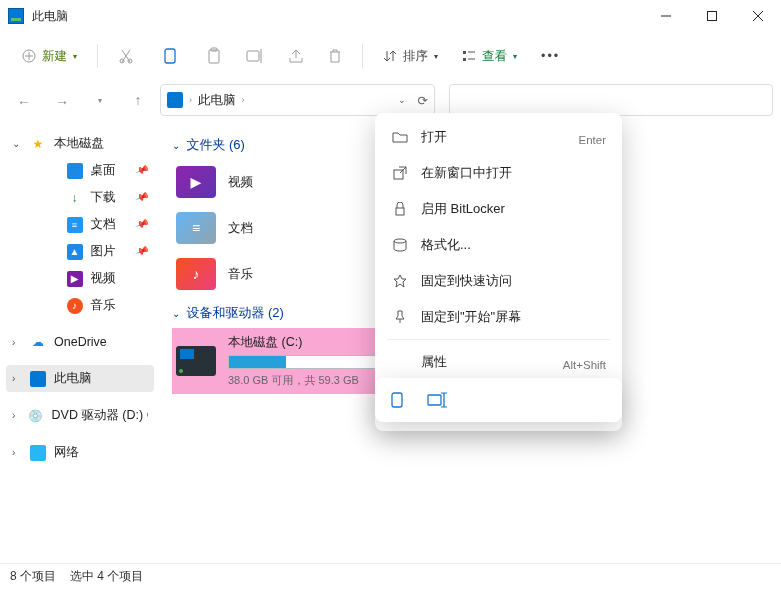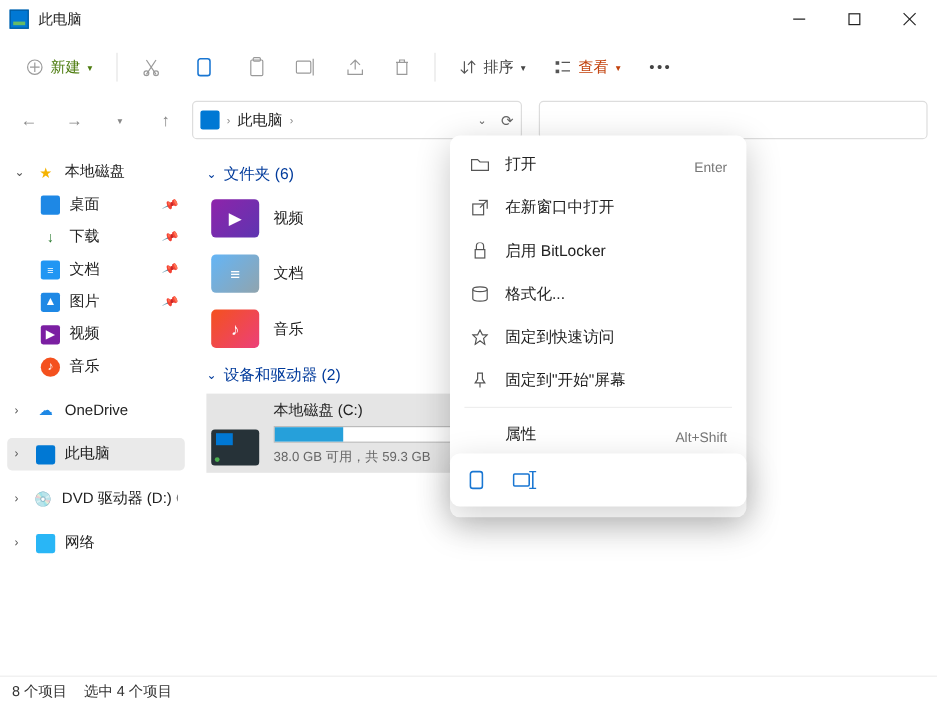--- a/index.html
+++ b/index.html
@@ -16,21 +16,21 @@
   .tool-sep { width:1px; height:24px; background:#e5e5e5; margin:0 6px; }
   .navrow { height: 40px; display:flex; align-items:center; padding:0 8px; gap:6px; }
   .nav-arrow { width:32px; height:32px; display:flex; align-items:center; justify-content:center; color:#888; font-size:14px; }
   .addrbar { flex:0 0 275px; height:32px; border:1px solid #ddd; border-radius:4px; display:flex; align-items:center; padding:0 6px; gap:6px; position:relative; }
   .addrbar .chev { margin-left:auto; color:#666; }
   .searchbar { flex:1; height:32px; border:1px solid #ddd; border-radius:4px; margin-left:8px; }
   .body { display:flex; height: calc(589px - 32px - 48px - 40px - 26px); }
   .sidebar { width:160px; padding:10px 6px; overflow:hidden; }
   .sb-group { margin-bottom:10px; }
   .sb-row { display:flex; align-items:center; gap:8px; padding:5px 6px; border-radius:4px; position:relative; }
-  .sb-row.indent { padding-left:28px; }
+  .sb-row.indent { padding-left:28px;justify-content:center; }
   .sb-row .pin { position:absolute; right:6px; color:#999; font-size:10px; transform:rotate(20deg); }
   .sb-row.selected { background:#eaeaea; }
   .sb-caret { width:10px; color:#555; font-size:10px; }
   .ic { width:16px; height:16px; display:inline-flex; align-items:center; justify-content:center; border-radius:2px; font-size:12px; }
   .ic-star { color:#f5b301; }
   .ic-desk { background:#1e88e5; }
   .ic-dl { color:#2e7d32; font-weight:bold; }
   .ic-doc { background:#2196f3; color:#fff; font-size:9px; }
   .ic-img { background:#1e88e5; color:#fff; font-size:10px; }
   .ic-vid { background:#7b1fa2; color:#fff; font-size:10px; }
@@ -41,21 +41,21 @@
   .ic-net { background:#29b6f6; }
   .content { flex:1; padding:8px 12px; position:relative; }
   .section-hdr { display:flex; align-items:center; gap:6px; color:#003a9b; font-size:13px; margin:8px 0 6px 0; }
   .section-hdr .chev { font-size:10px; }
   .folders { display:flex; flex-direction:column; gap:2px; }
   .folder-item { display:flex; align-items:center; gap:12px; padding:6px 4px; }
   .folder-icon { width:40px; height:32px; border-radius:4px; display:flex; align-items:center; justify-content:center; color:#fff; font-size:14px; }
   .fi-vid { background:linear-gradient(135deg,#8e24aa,#5e35b1); }
   .fi-doc { background:linear-gradient(135deg,#64b5f6,#90a4ae); }
   .fi-mus { background:linear-gradient(135deg,#f4511e,#ec407a); }
-  .drive-item { display:flex; align-items:flex-end; gap:12px; padding:6px 4px; background:#e5e5e5; width:340px; }
+  .drive-item { display:flex; align-items:center; gap:12px; padding:6px 4px; background:#f9a8d4; width:340px; }
   .drive-icon { width:40px; height:30px; background:#263238; border-radius:3px; position:relative; }
   .drive-icon::before { content:""; position:absolute; left:4px; top:3px; width:14px; height:10px; background:#0078d4; }
   .drive-icon::after { content:""; position:absolute; left:3px; bottom:3px; width:4px; height:4px; border-radius:50%; background:#4caf50; }
   .drive-info { display:flex; flex-direction:column; gap:4px; }
   .drive-bar { width:160px; height:14px; border:1px solid #bbb; background:#fff; position:relative; }
   .drive-bar-fill { position:absolute; left:0; top:0; bottom:0; width:36%; background:#26a0da; }
   .drive-sub { color:#666; font-size:11px; }
   .statusbar { height:26px; border-top:1px solid #eee; display:flex; align-items:center; padding:0 10px; gap:14px; font-size:12px; color:#333; }
   .ctxmenu { position:absolute; left:375px; top:113px; width:247px; background:#fff; border-radius:8px; box-shadow:0 8px 28px rgba(0,0,0,.22); padding:6px; z-index:50; }
   .ctx-item { display:flex; align-items:flex-end; gap:12px; padding:9px 10px; border-radius:4px; font-size:13px; }
@@ -139,21 +139,21 @@
       </svg>
     </div>
   <div class="tool-sep"></div>
   <div class="tool-btn" style="color:#444;">
     <svg width="14" height="14">
         <path d="M4 2 L4 12 M1 9 L4 12 L7 9 M10 12 L10 2 M7 5 L10 2 L13 5" fill="none" stroke="#555"></path>
       </svg>
     <span>排序</span>
     <span style="font-size:8px;">▾</span>
   </div>
-  <div class="tool-btn" style="color:#c2410c;">
+  <div class="tool-btn" style="color:#15803d;">
     <svg width="14" height="14">
         <rect x="1" y="2" width="3" height="3" fill="#555"></rect>
         <rect x="1" y="9" width="3" height="3" fill="#555"></rect>
         <line x1="6" y1="3" x2="13" y2="3" stroke="#555"></line>
         <line x1="6" y1="10" x2="13" y2="10" stroke="#555"></line>
       </svg>
     <span>查看</span>
     <span style="font-size:8px;">▾</span>
   </div>
   <div class="tool-btn" style="color:#444;letter-spacing:2px;">•••</div>

